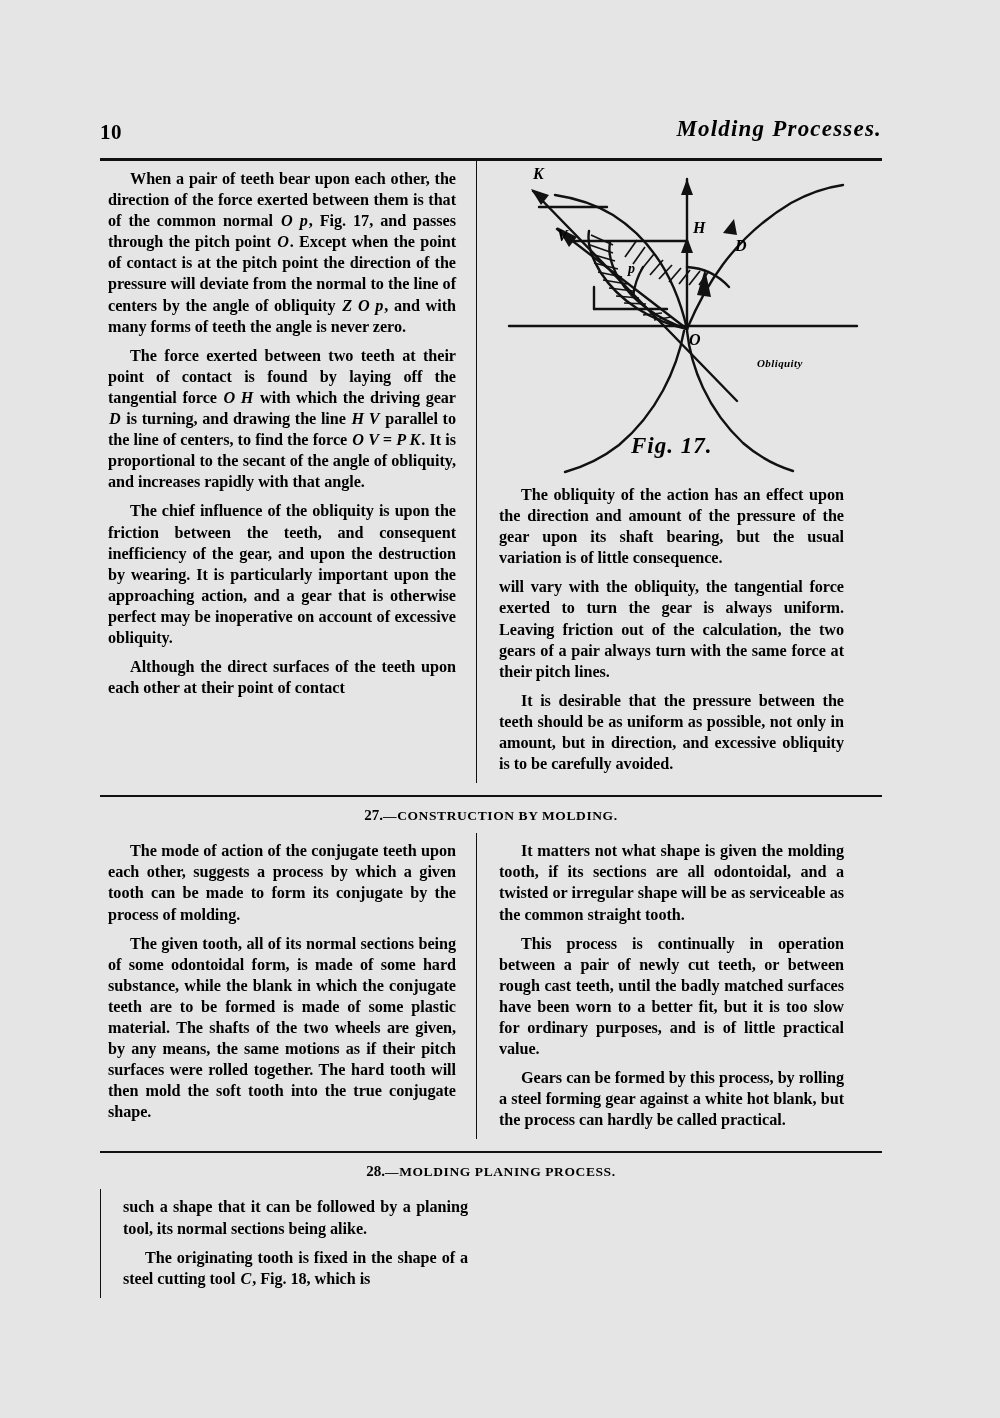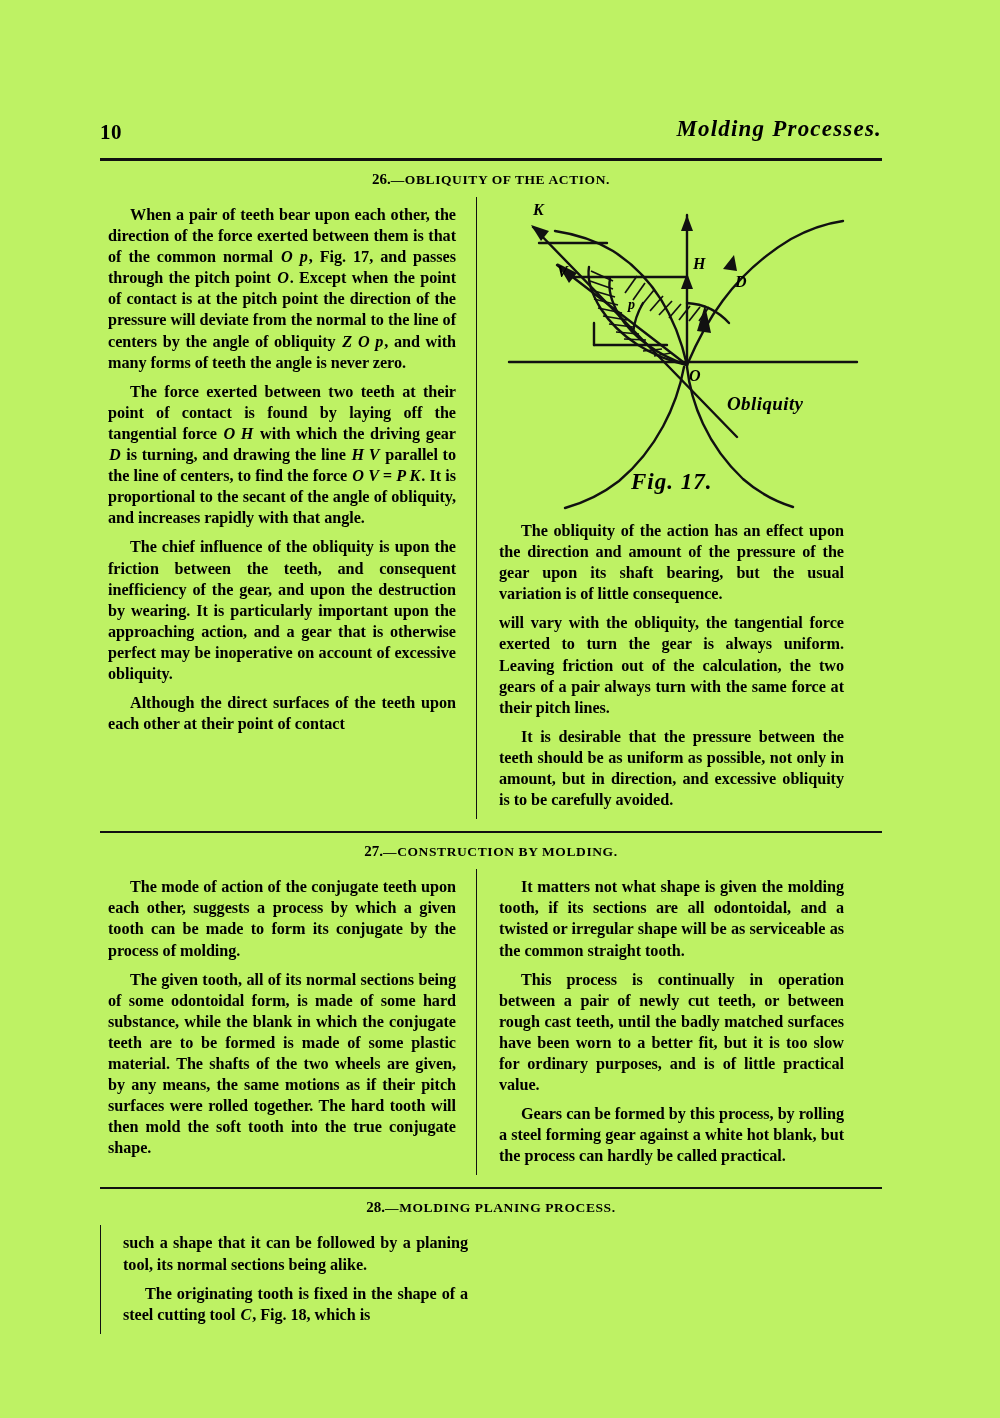--- a/index.html
+++ b/index.html
@@ -9,21 +9,21 @@
     background: #ffffff;
   }
   body {
     font-family: "Liberation Serif", "DejaVu Serif", serif;
     color: #000000;
   }
   #page {
     position: relative;
     width: 1000px;
     height: 1418px;
-    background: #bef264;
+    background: #e5e5e5;
     overflow: hidden;
   }
   .sheet {
     position: absolute;
     left: 100px;
     top: 110px;
     width: 782px;
   }
 
   
@@ -131,44 +131,42 @@
     letter-spacing: 1px;
     margin-left: 12px;
   }
   .fig-label {
     position: absolute;
     font-style: italic;
     font-weight: bold;
     font-size: 16px;
   }
   .fig-label.obliq {
-    font-size: 19px;
+    font-size: 11px;
     letter-spacing: 0.4px;
+    margin-left: 30px;
   }
 
   
   .sec26-right-text {
     margin-top: 2px;
   }
 </style>
 </head>
 <body>
 
 <div id="page">
   <div class="sheet">
 
     <div class="running-head">
       <div class="folio">10</div>
       <div class="book-title">Molding Processes.</div>
     </div>
     <hr class="rule-heavy">
 
-    <div class="section-head">
-      <span class="num">26.</span><span>—OBLIQUITY OF THE ACTION.</span>
-    </div>
 
     <div class="cols">
       <div class="col col-left">
         <p class="para"><span>When a pair of teeth bear upon each other, the direction of the force exerted between them is that of the common normal </span><i class="mathvar">O p</i><span>, Fig. 17, and passes through the pitch point </span><i class="mathvar">O</i><span>. Except when the point of contact is at the pitch point the direction of the pressure will deviate from the normal to the line of centers by the angle of obliquity </span><i class="mathvar">Z O p</i><span>, and with many forms of teeth the angle is never zero.</span></p>
 
         <p class="para"><span>The force exerted between two teeth at their point of contact is found by laying off the tangential force </span><i class="mathvar">O H</i><span> with which the driving gear </span><i class="mathvar">D</i><span> is turning, and drawing the line </span><i class="mathvar">H V</i><span> parallel to the line of centers, to find the force </span><i class="mathvar">O V = P K</i><span>. It is proportional to the secant of the angle of obliquity, and increases rapidly with that angle.</span></p>
 
         <p class="para">The chief influence of the obliquity is upon the friction between the teeth, and consequent inefficiency of the gear, and upon the destruction by wearing. It is particularly important upon the approaching action, and a gear that is otherwise perfect may be inoperative on account of excessive obliquity.</p>
         <p class="para">Although the direct surfaces of the teeth upon each other at their point of contact</p>
       </div>

